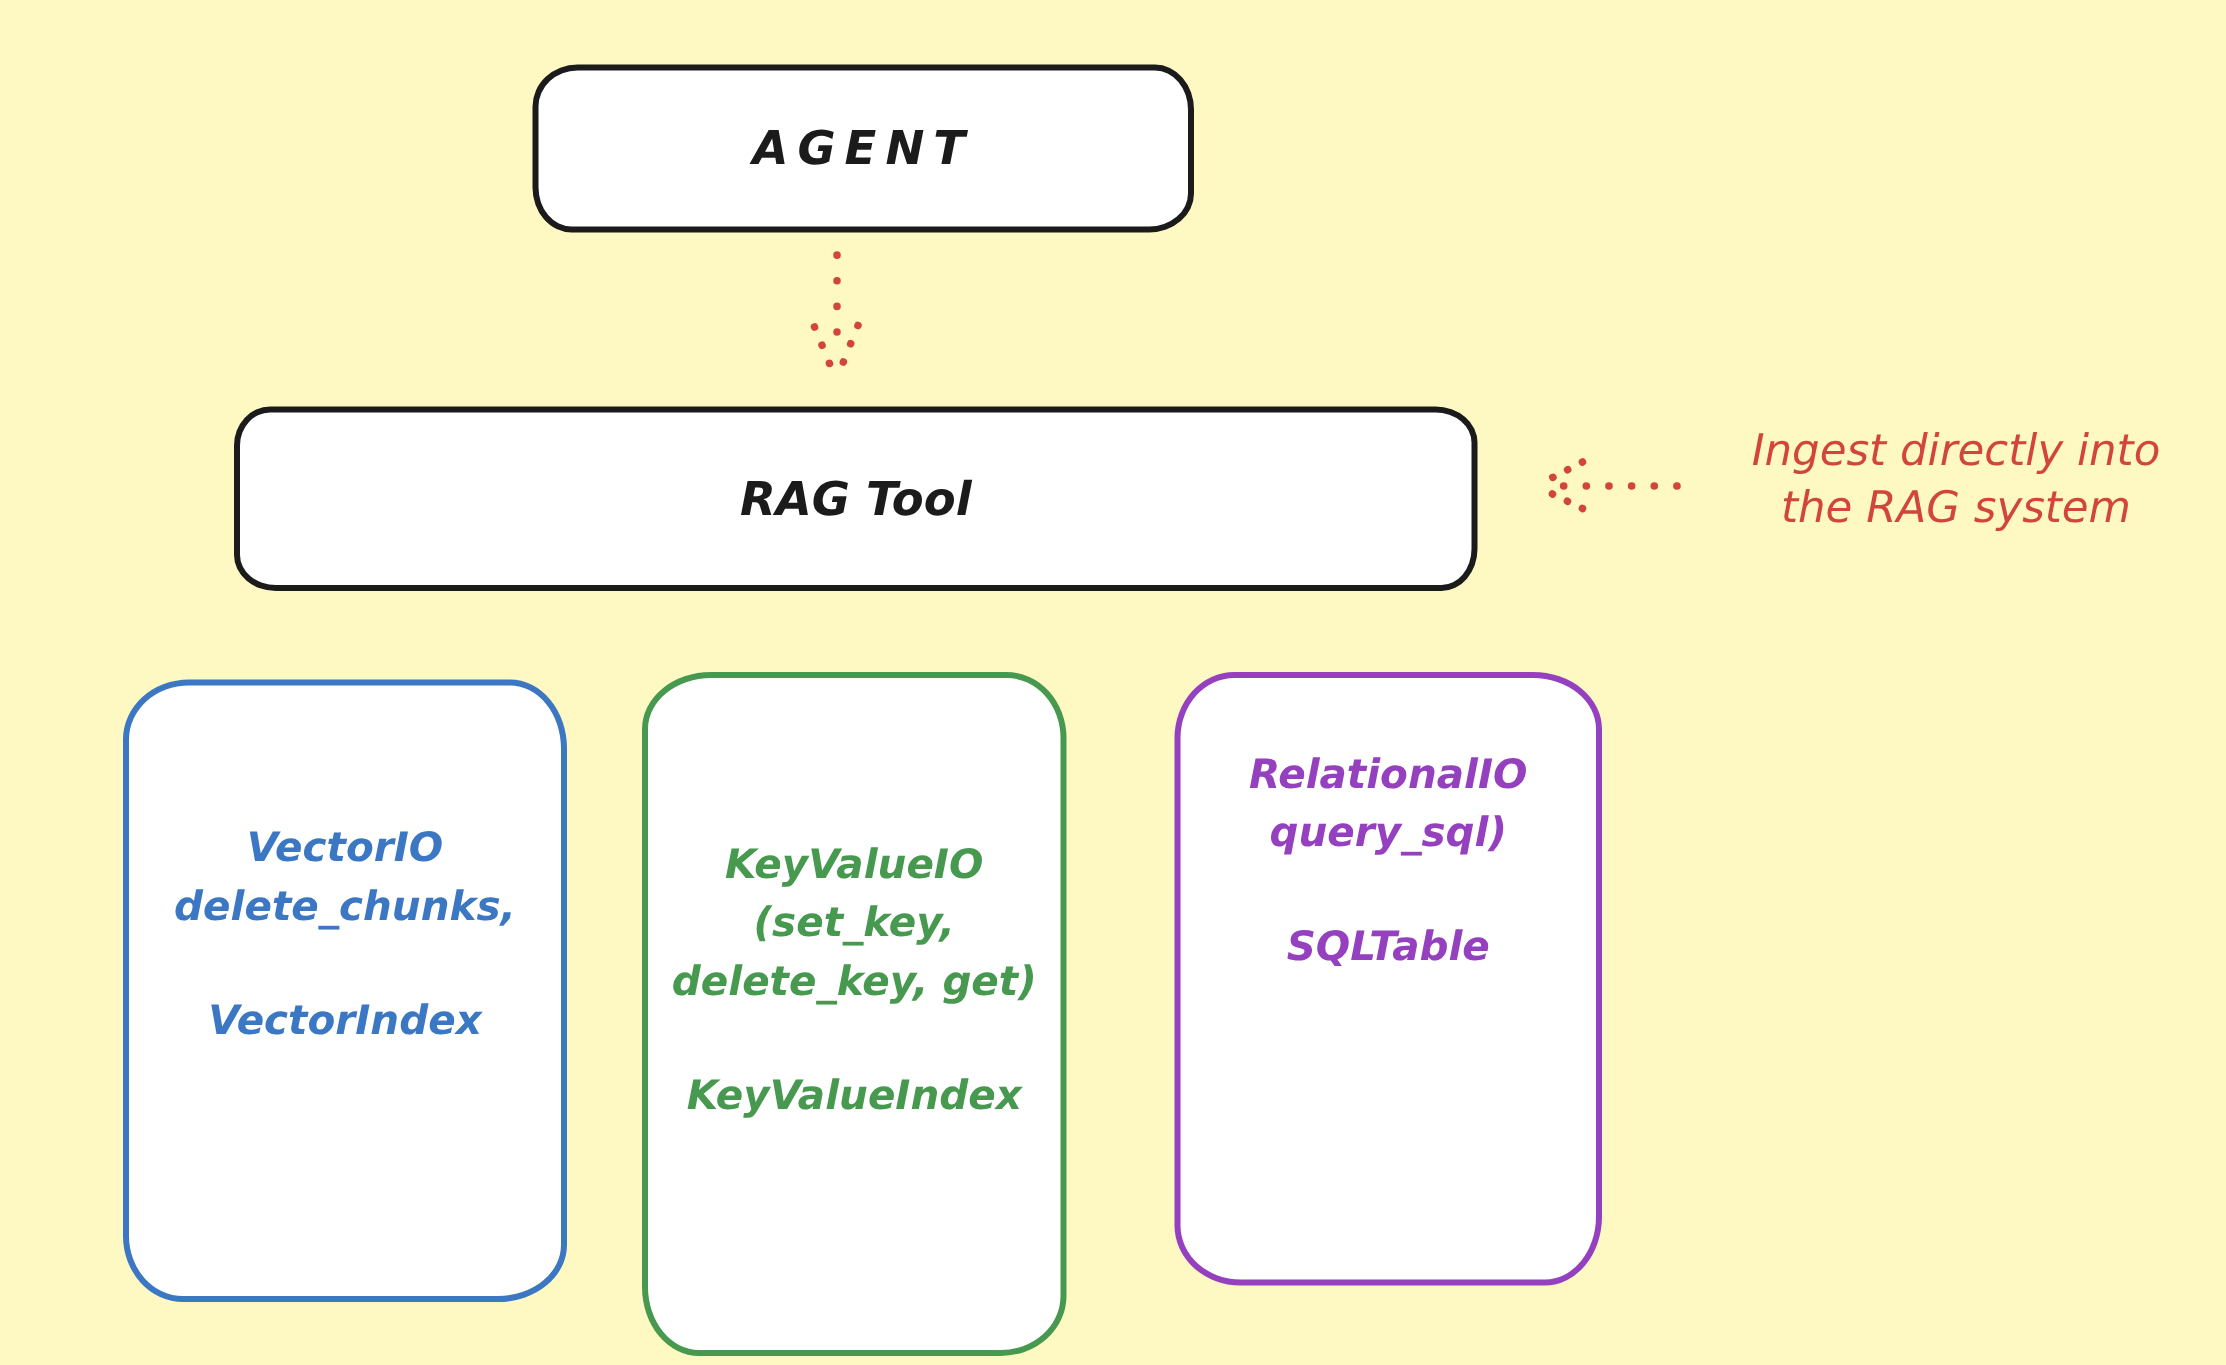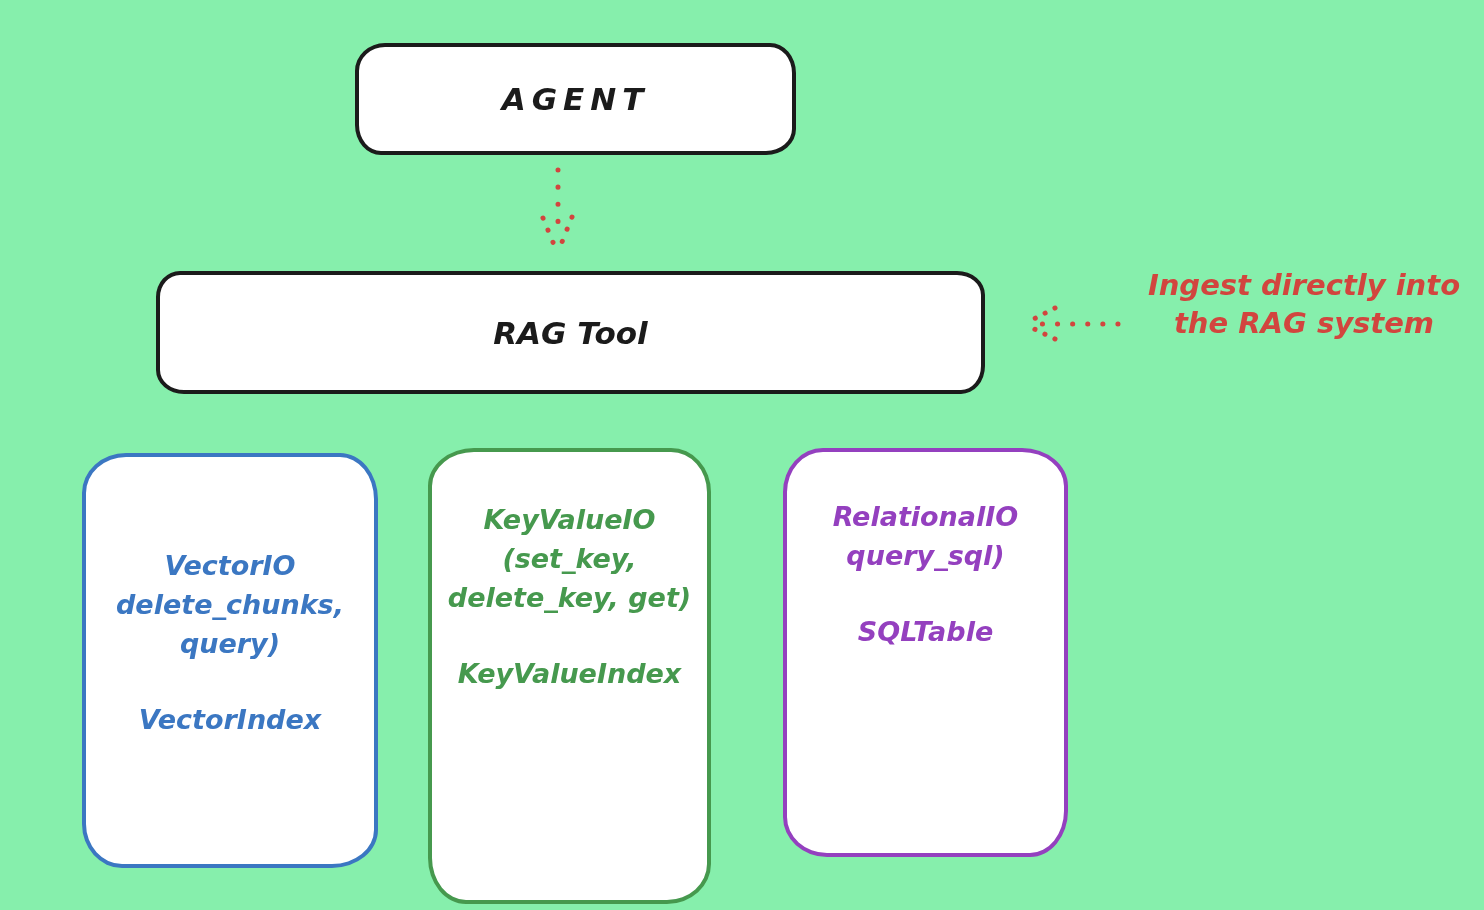--- a/index.html
+++ b/index.html
@@ -5,21 +5,21 @@
   html, body {
     margin: 0;
     padding: 0;
     background: #ffffff;
     font-family: "DejaVu Sans", "Liberation Sans", sans-serif;
   }
   .canvas {
     position: relative;
     width: 1484px;
     height: 910px;
-    background: #86efac;
+    background: #fef9c3;
     overflow: hidden;
   }
   
   .node {
     position: absolute;
     box-sizing: border-box;
     background: #ffffff;
     border: 4px solid #1b1b1b;
     display: flex;
     align-items: center;
@@ -63,38 +63,38 @@
     border-radius: 44px 38px 46px 40px / 40px 46px 38px 44px;
     border-color: #3b77c2; color: #3b77c2;
     padding-top: 89px;
     margin-left: 12px;
   }
   .keyvalue-box {
     left: 428px; top: 448px;
     width: 283px; height: 456px;
     border-radius: 46px 40px 44px 38px / 38px 44px 40px 46px;
     border-color: #46994e; color: #46994e;
-    padding-top: 48px;
+    padding-top: 105px;
   }
   .relational-box {
     left: 783px; top: 448px;
     width: 285px; height: 409px;
     border-radius: 40px 46px 38px 44px / 44px 38px 46px 40px;
     border-color: #9440bf; color: #9440bf;
     padding-top: 45px;
   }
   
   .annotation {
     position: absolute;
-    left: 1128px; top: 266px;
+    left: 1128px; top: 281px;
     width: 352px;
     text-align: center;
     color: #d2453e;
     font-size: 29px;
-    font-weight: bold;
+    font-weight: normal;
     font-style: italic;
     line-height: 38px;
     white-space: nowrap;
   }
   
   .arrows-overlay {
     position: absolute;
     left: 0; top: 0;
     width: 1484px; height: 910px;
     pointer-events: none;
@@ -127,21 +127,20 @@
   </svg>
 
   <div class="annotation">
     <div>Ingest directly into</div>
     <div>the RAG system</div>
   </div>
 
   <div class="io-box vector-box">
     <div>VectorIO</div>
     <div>delete_chunks,</div>
-    <div>query)</div>
     <div class="index-label">VectorIndex</div>
   </div>
 
   <div class="io-box keyvalue-box">
     <div>KeyValueIO</div>
     <div>(set_key,</div>
     <div>delete_key, get)</div>
     <div class="index-label">KeyValueIndex</div>
   </div>
 

